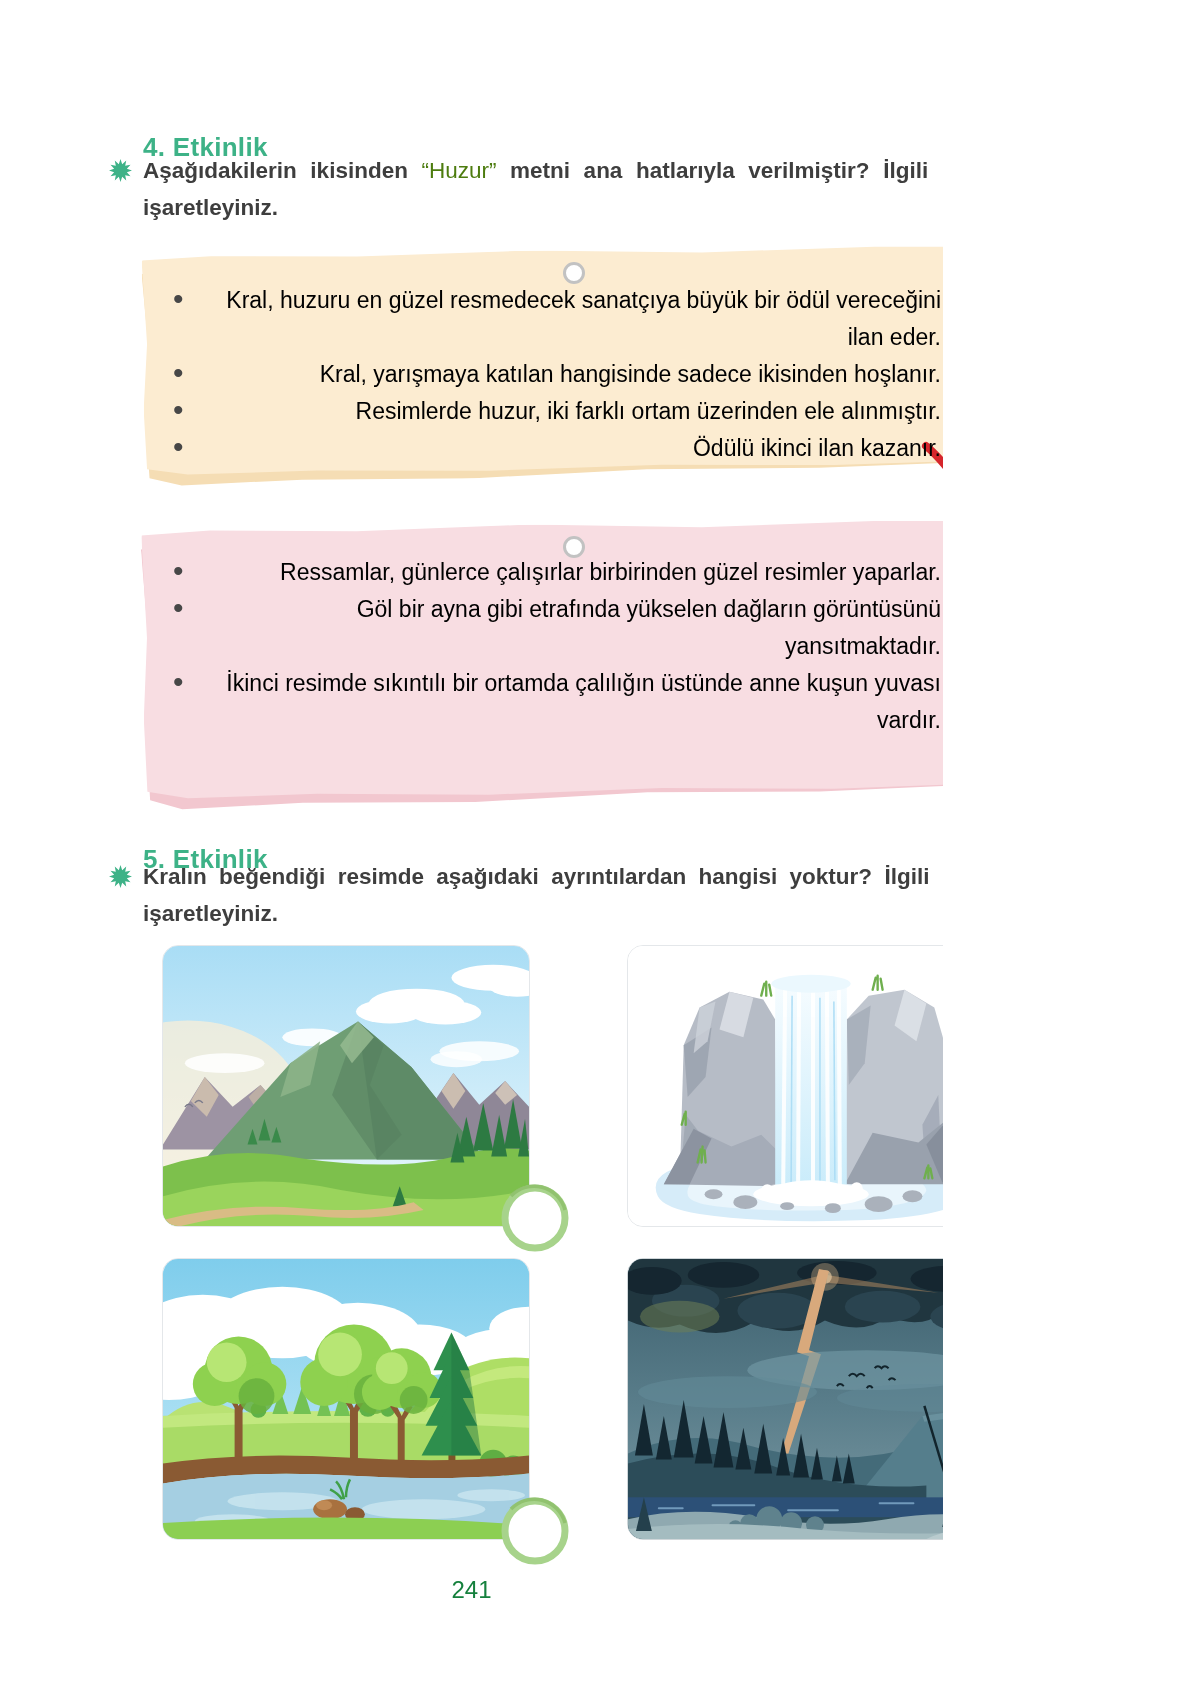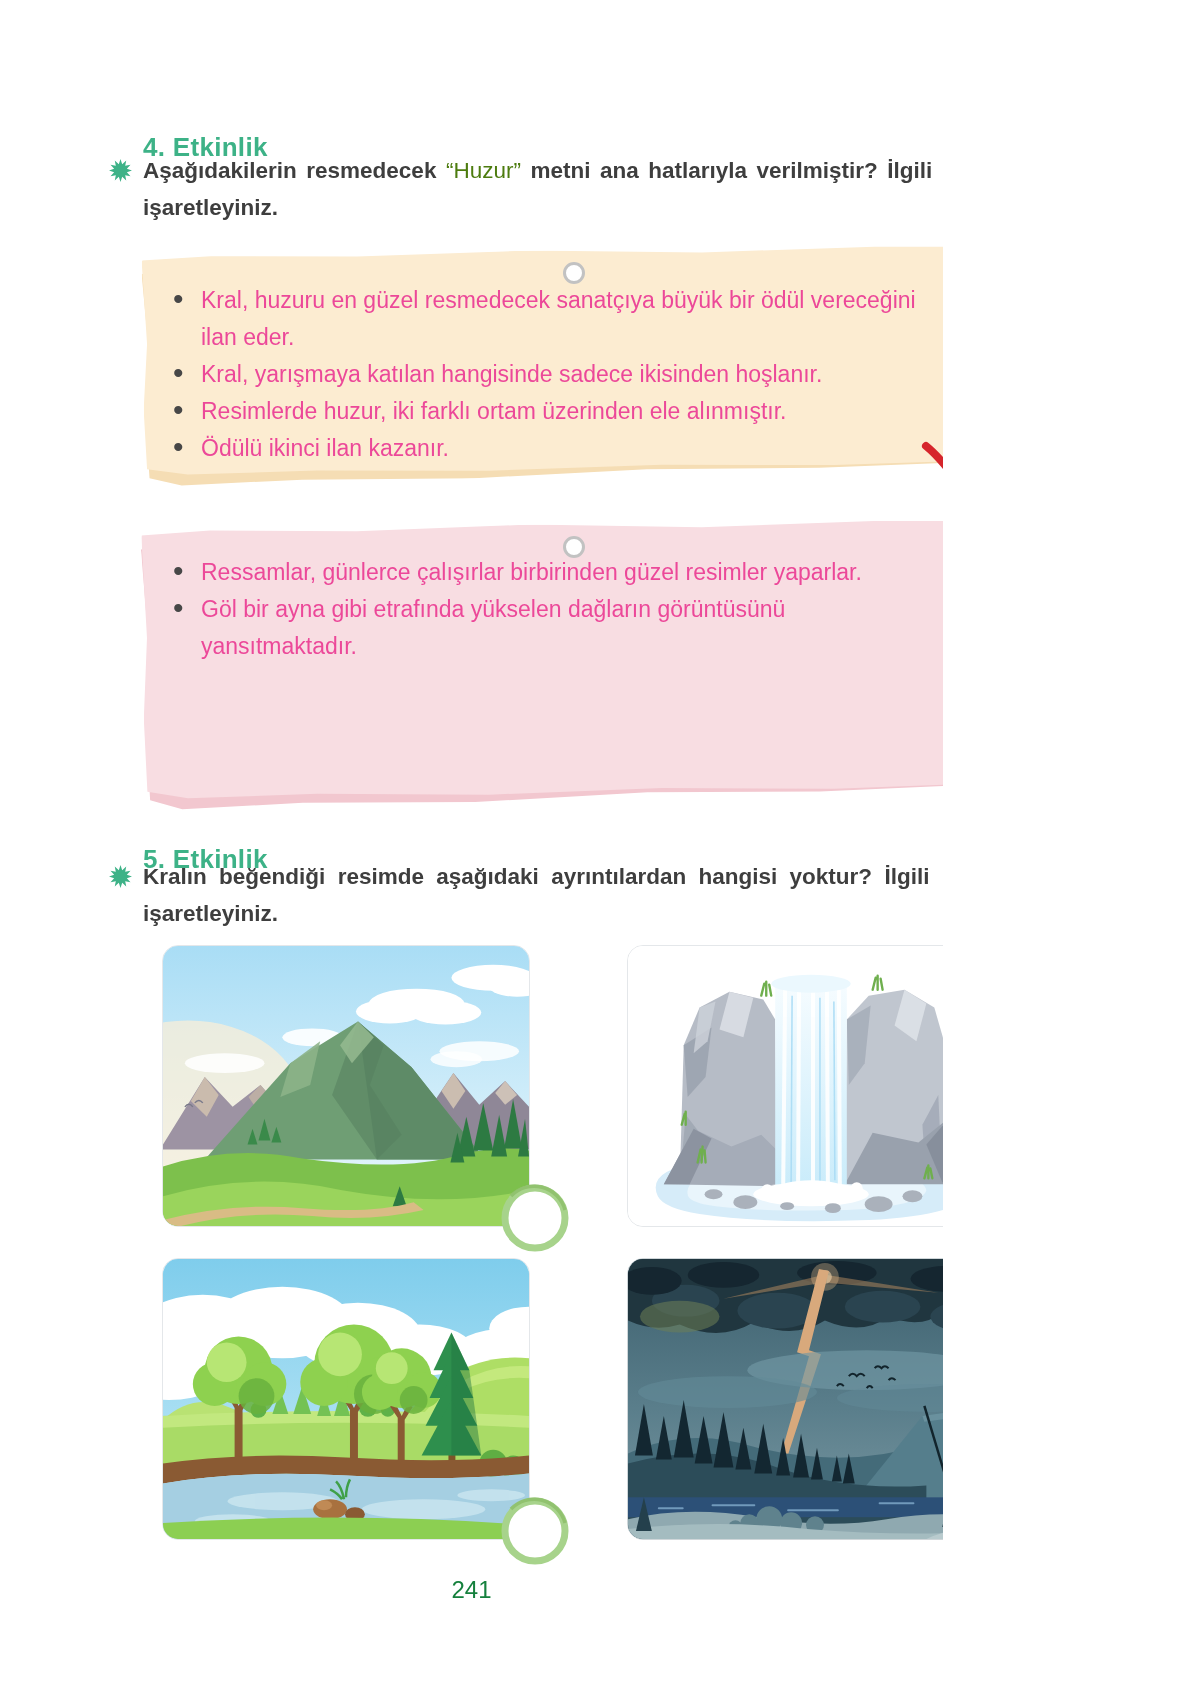--- a/index.html
+++ b/index.html
@@ -21,21 +21,21 @@
     clip-path:polygon(0% 2%,8% .5%,25% 1.6%,45% 0%,65% 1.9%,85% .4%,100% 1.2%,99.6% 30%,100% 55%,99.4% 80%,99.8% 98%,80% 99.4%,60% 98.2%,40% 99.8%,20% 98.6%,5% 99.6%,.3% 97%,0% 70%,.5% 40%);}
   .card-orange .bg-back{background:#f5ddb4;}
   .card-orange .bg-front{background:#fcecd1;}
   .card-pink .bg-back{background:#f2c7cf;}
   .card-pink .bg-front{background:#f8dde2;}
 
   .pin{position:absolute;left:50%;top:12px;margin-left:-11px;width:22px;height:22px;
        background:#fff;border:3px solid #c2c2c2;border-radius:50%;box-sizing:border-box;z-index:3;}
 
   .bullets{position:relative;list-style:none;margin:0;padding:32px 64px 0 58px;z-index:2;}
-  .bullets li{position:relative;font-size:23px;line-height:37px;color:#ec4899;}
+  .bullets li{position:relative;font-size:23px;line-height:37px;color:#000000;text-align:right;}
   .bullets li::before{content:"•";position:absolute;left:-28px;top:-2px;font-size:30px;color:#474747;}
 
   .checkbox{position:absolute;overflow:visible;}
 
   .fig{position:absolute;width:368px;height:282px;border-radius:16px;overflow:hidden;
        border:1px solid #e4e7ea;box-sizing:border-box;background:#fff;}
   .fig svg{display:block;width:100%;height:100%;}
 
   .page-number{position:absolute;left:0;right:0;top:1576px;text-align:center;
                font-size:24px;color:#15803d;}
@@ -44,21 +44,21 @@
 <body>
 
 <div class="page">
 
   <h2 class="heading" style="top:110px;">4. Etkinlik</h2>
 
   <div class="question" style="top:152px;">
     <svg class="star" viewBox="0 0 26 26">
       <polygon fill="#3db287" points="26,13 20.2,14.9 24.3,19.5 18.3,18.3 19.5,24.3 14.9,20.2 13,26 11.1,20.2 6.5,24.3 7.7,18.3 1.7,19.5 5.8,14.9 0,13 5.8,11.1 1.7,6.5 7.7,7.7 6.5,1.7 11.1,5.8 13,0 14.9,5.8 19.5,1.7 18.3,7.7 24.3,6.5 20.2,11.1"></polygon>
     </svg>
-    <span>Aşağıdakilerin resmedecek</span>
+    <span>Aşağıdakilerin ikisinden</span>
     <span class="q-light">“Huzur”</span>
     <span>metni ana hatlarıyla verilmiştir? İlgili kutucuğu işaretleyiniz.</span>
   </div>
 
   <div class="card card-orange" style="top:250px;height:220px;">
     <div class="card-bg bg-back"></div>
     <div class="card-bg bg-front"></div>
     <span class="pin"></span>
     <ul class="bullets">
       <li>Kral, huzuru en güzel resmedecek sanatçıya büyük bir ödül vereceğini ilan eder.</li>
@@ -74,20 +74,21 @@
     <path d="M-16,84 C-6,92 12,112 24,132 C40,96 72,34 97,6" fill="none" stroke="#d6252b" stroke-width="8" stroke-linecap="round" stroke-linejoin="round"></path>
   </svg>
 
   <div class="card card-pink" style="top:524px;height:270px;">
     <div class="card-bg bg-back"></div>
     <div class="card-bg bg-front"></div>
     <span class="pin"></span>
     <ul class="bullets" style="padding-top:30px;">
       <li>Ressamlar, günlerce çalışırlar birbirinden güzel resimler yaparlar.</li>
       <li>Göl bir ayna gibi etrafında yükselen dağların görüntüsünü yansıtmaktadır.</li>
+      <li>İkinci resimde sıkıntılı bir ortamda çalılığın üstünde anne kuşun yuvası vardır.</li>
     </ul>
   </div>
 
   <svg class="checkbox" style="left:942px;top:718px;" width="120" height="120" viewBox="0 0 120 120">
     <circle cx="60" cy="60" r="30" fill="#ffffff" stroke="#ab8ed2" stroke-width="6.5"></circle>
     <path d="M38,36 A32,32 0 0 1 91,54" fill="none" stroke="#9377bf" stroke-width="3.5" opacity=".85"></path>
   </svg>
 
   <h2 class="heading" style="top:822px;">5. Etkinlik</h2>
 

